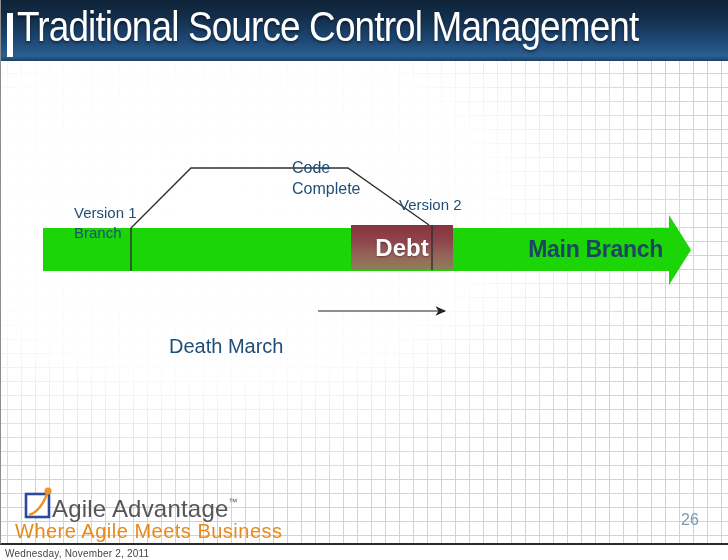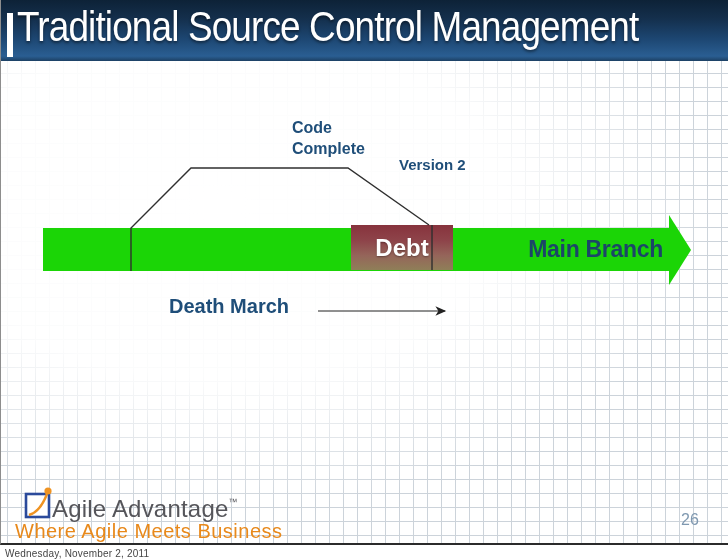--- a/index.html
+++ b/index.html
@@ -50,21 +50,21 @@
   .debt-box {
     position:absolute; left:330px; top:225px; width:102px; height:45px;
     background:linear-gradient(180deg, #87333d 0%, #8e444a 35%, #95655a 68%, #8f7f58 100%);
     display:flex; align-items:center; justify-content:center;margin-left:20px;
   }
   .debt-label { color:#ffffff; font-size:24px; font-weight:bold; text-shadow:0 1px 2px rgba(0,0,0,0.35); }
 
   .lines-overlay { position:absolute; left:0; top:0; width:728px; height:400px; pointer-events:none; }
 
   .diagram-label {
-    position:absolute; color:#1f4e79; font-weight:bold; font-size:15px; line-height:20px; white-space:nowrap;
+    position:absolute; color:#1f4e79; font-weight:normal; font-size:15px; line-height:20px; white-space:nowrap;margin-top:40px;
   }
   .lbl-version1 { left:73px; top:163px; }
   .lbl-code-complete { left:291px; top:117px; font-size:16px; line-height:21px; }
   .lbl-integrate { left:398px; top:155px; }
   .lbl-death-march { left:168px; top:294px; font-size:20px; line-height:24px; }
 
   
   .logo-group { position:absolute; left:12px; top:485px; }
   .logo-svg { position:absolute; left:11px; top:0px; }
   .brand-line { position:absolute; left:39px; top:10px; white-space:nowrap; }
@@ -101,20 +101,24 @@
     <defs>
       <marker id="ah" markerWidth="10" markerHeight="8" refX="8" refY="4" orient="auto">
         <path d="M0,0 L9,4 L0,8 L2.5,4 Z" fill="#222222"></path>
       </marker>
     </defs>
     <polyline points="130,271 130,228 190,168 347,168 428,225" fill="none" stroke="#2f2f2f" stroke-width="1.4"></polyline>
     <line x1="431" y1="225" x2="431" y2="270" stroke="#2f2f2f" stroke-width="1.4"></line>
     <line x1="317" y1="311" x2="444" y2="311" stroke="#222222" stroke-width="1.2" marker-end="url(#ah)"></line>
   </svg>
 
+  <div class="diagram-label lbl-version1">
+    <div>Version 1</div>
+    <div>Branch</div>
+  </div>
   <div class="diagram-label lbl-code-complete">
     <div>Code</div>
     <div>Complete</div>
   </div>
   <div class="diagram-label lbl-integrate">
     <div>Version 2</div>
   </div>
   <div class="diagram-label lbl-death-march">Death March</div>
 
   <div class="logo-group">

